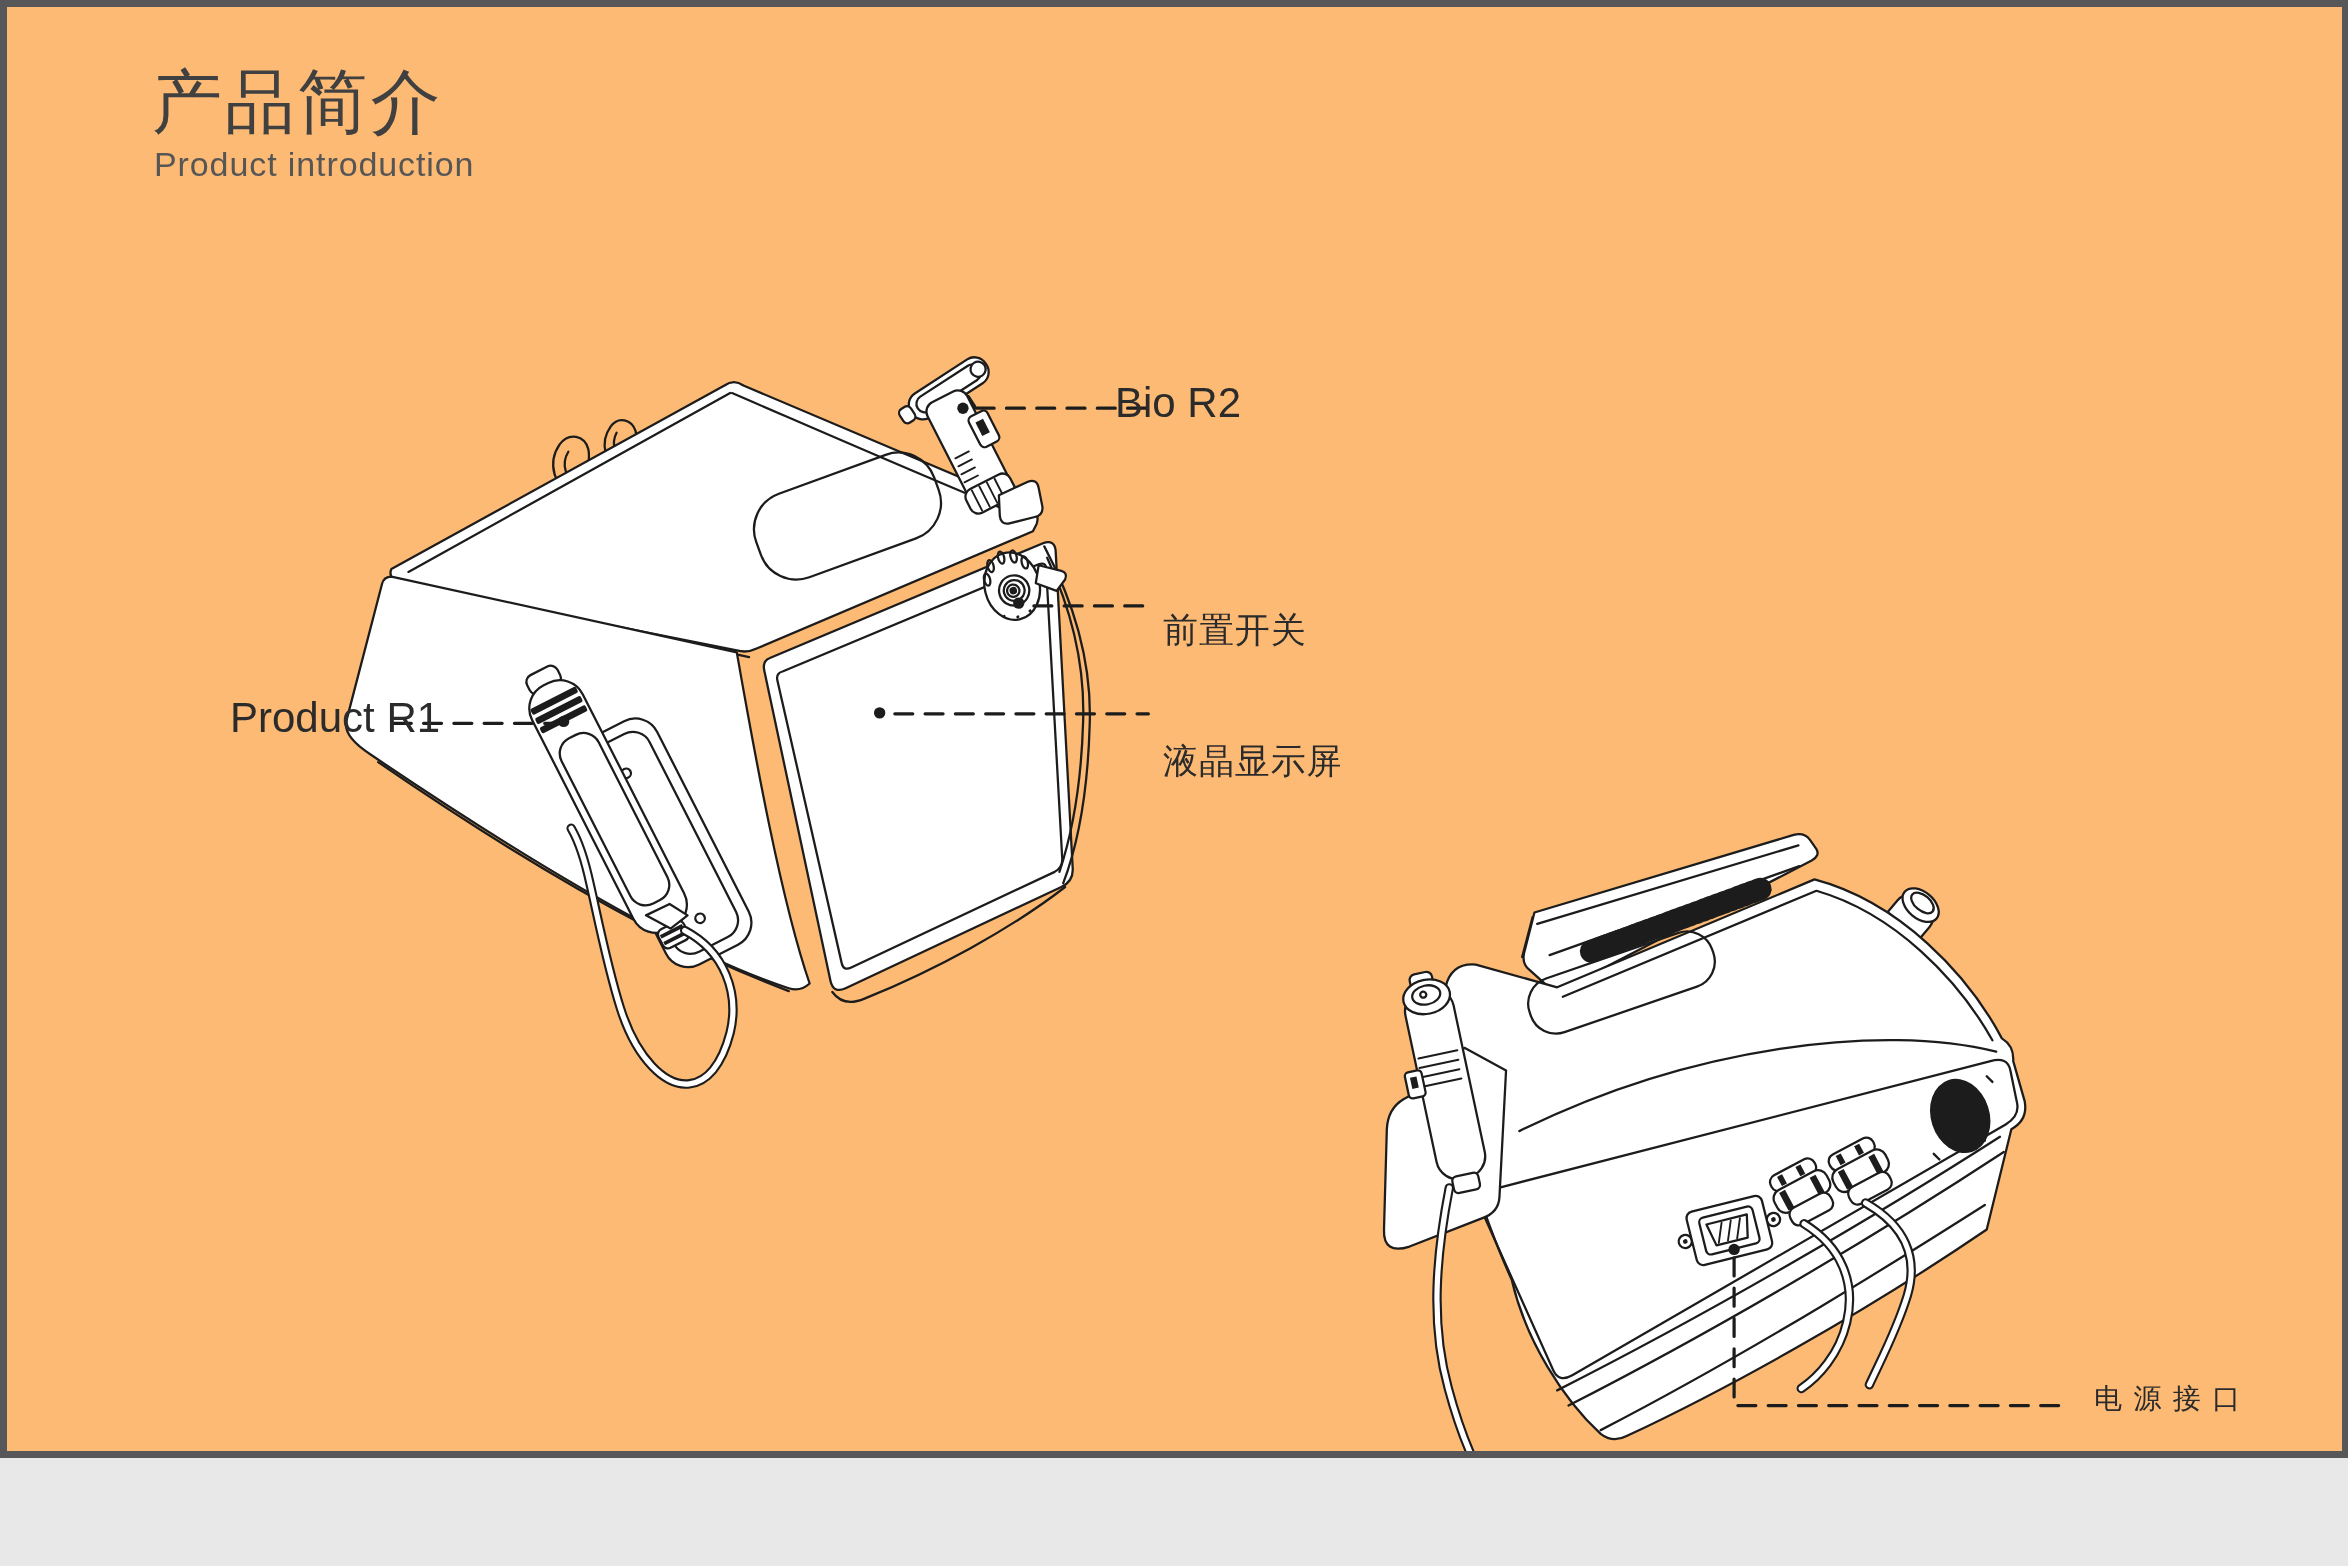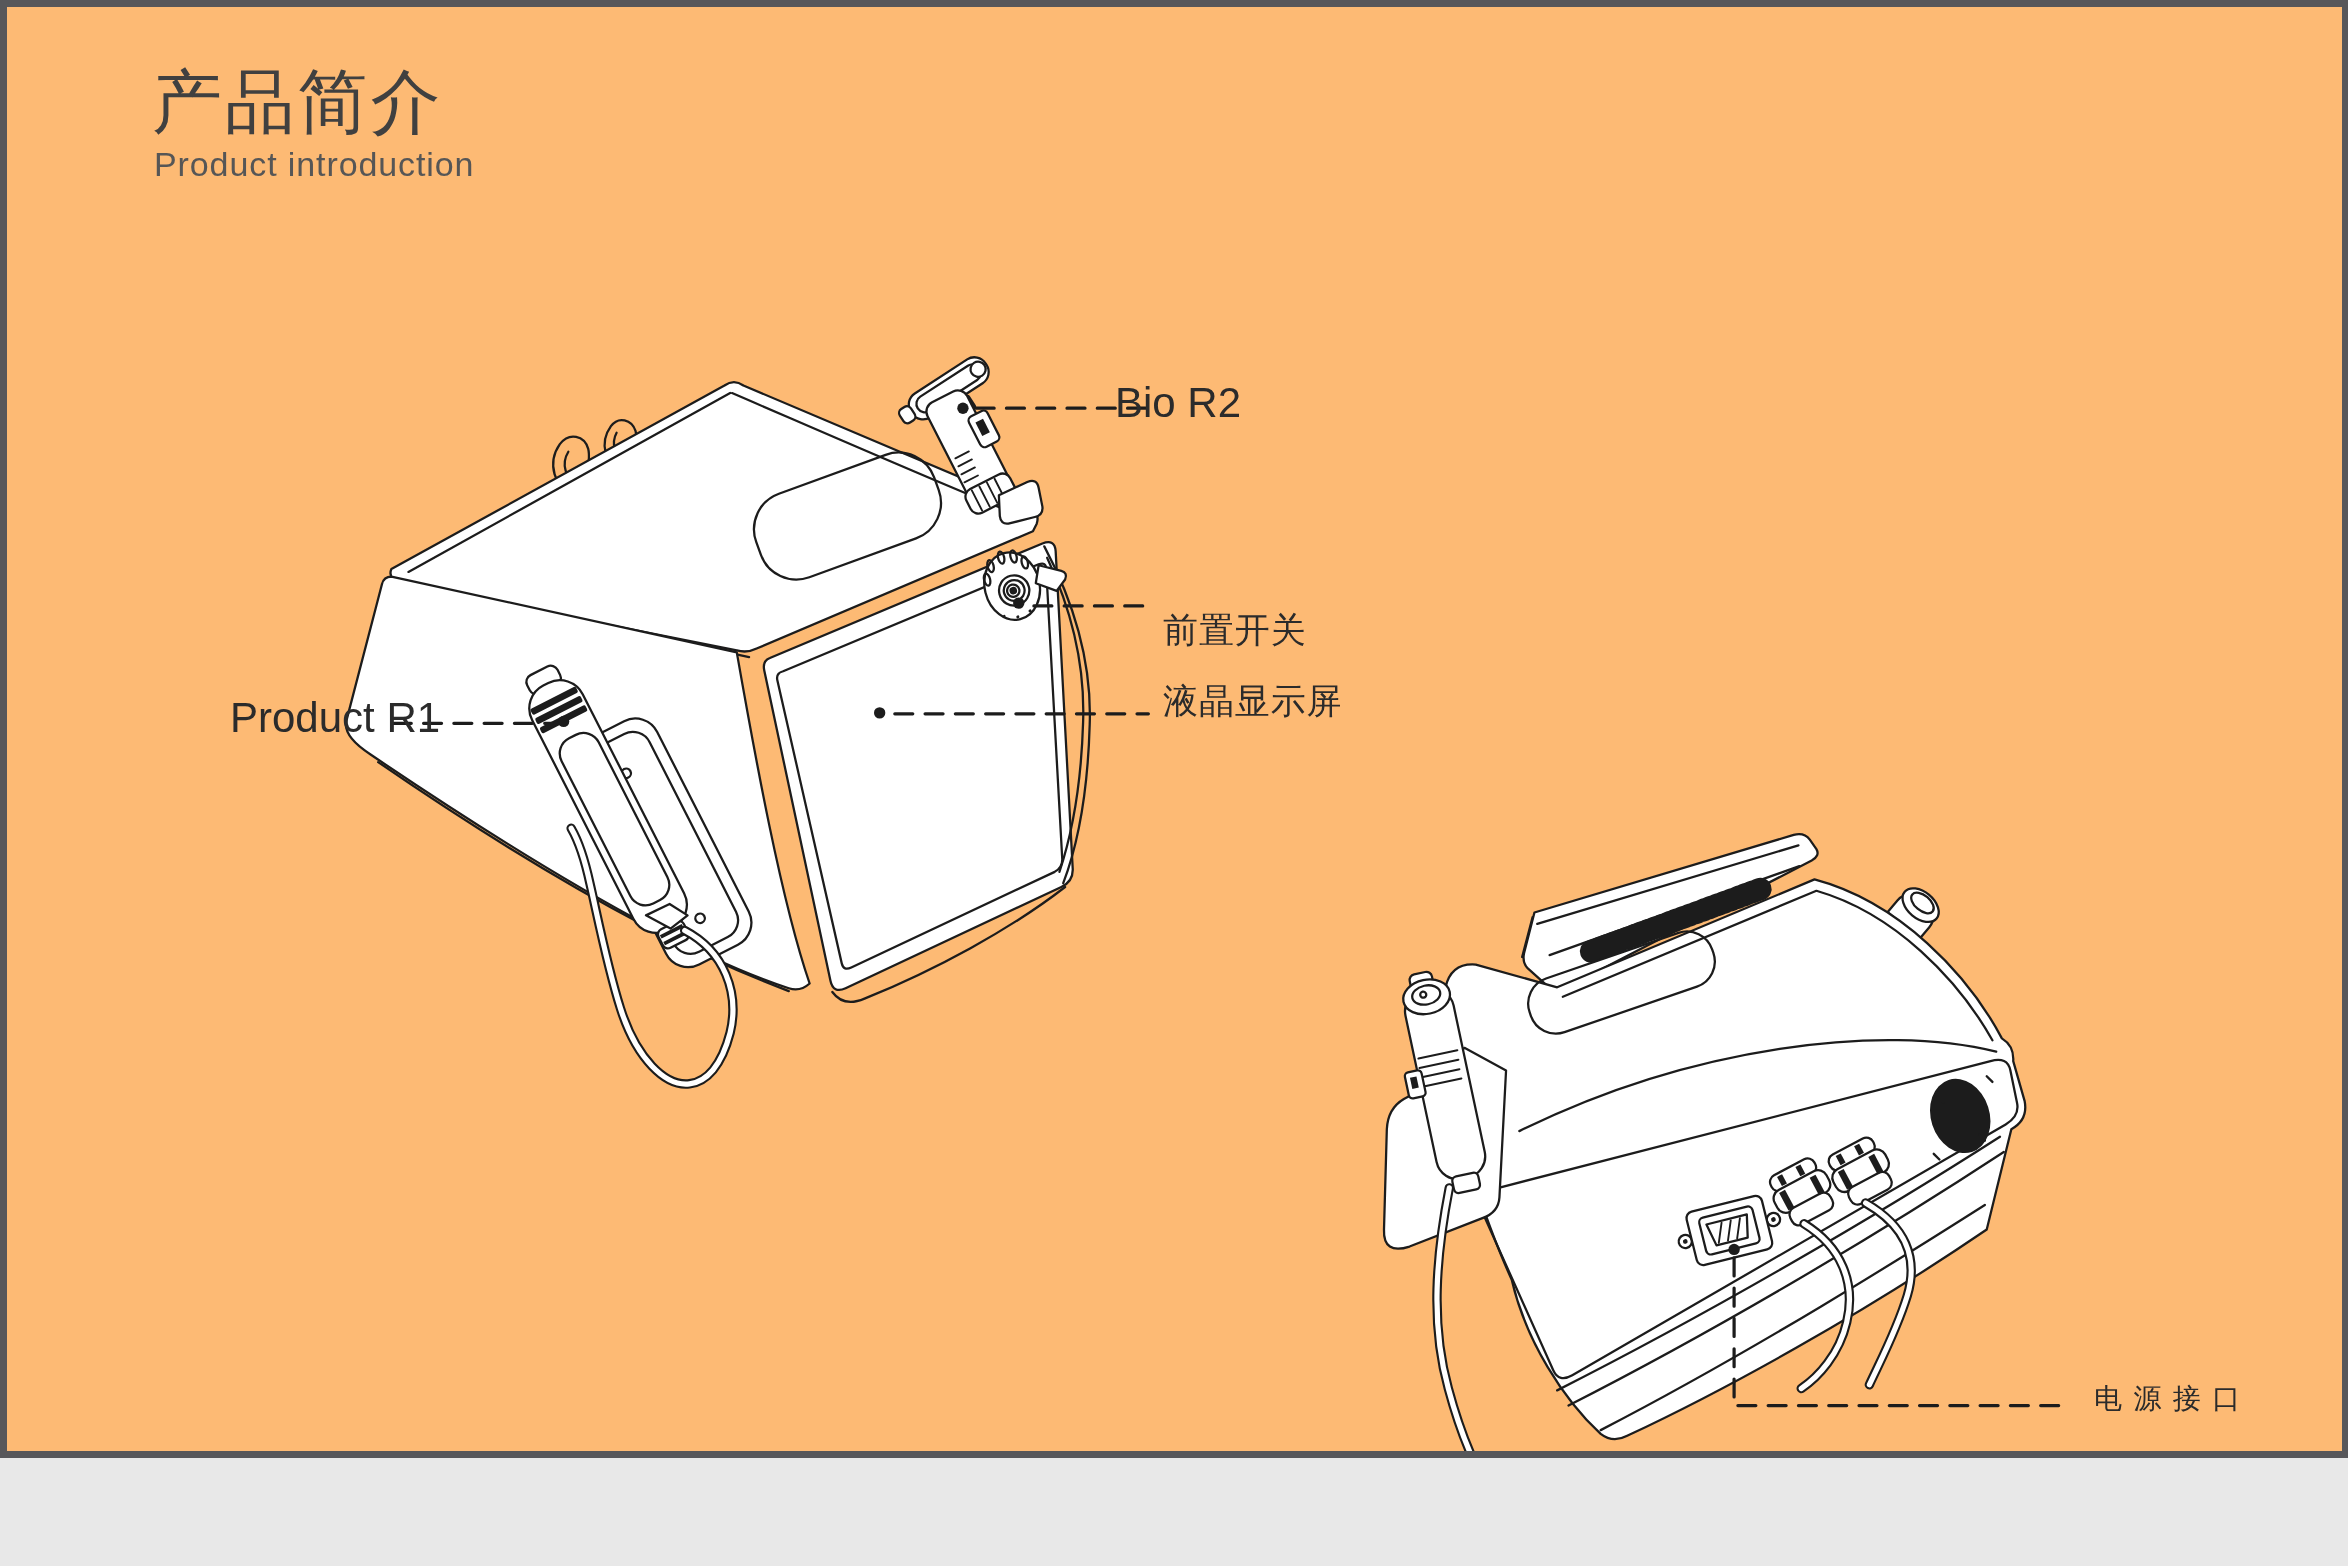--- a/index.html
+++ b/index.html
@@ -237,18 +237,18 @@
         <circle cx="1825" cy="1313" r="6" fill="#1c1c1c" stroke="none"></circle>
       </g>
     </g>
   </svg>
 
   <div class="title">产品简介</div>
   <div class="subtitle">Product introduction</div>
 
   <div class="label latin" style="left:1108px;top:375px;">Bio R2</div>
   <div class="label cjk" style="left:1156px;top:573px;">前置开关</div>
-  <div class="label cjk" style="left:1156px;top:644px;">液晶显示屏</div>
+  <div class="label cjk" style="left:1156px;top:704px;">液晶显示屏</div>
   <div class="label latin" style="left:223px;top:690px;">Product R1</div>
   <div class="label cjk-big" style="left:2087px;top:1378px;">电源接口</div>
 
 </div>
 
 
 </body></html>

